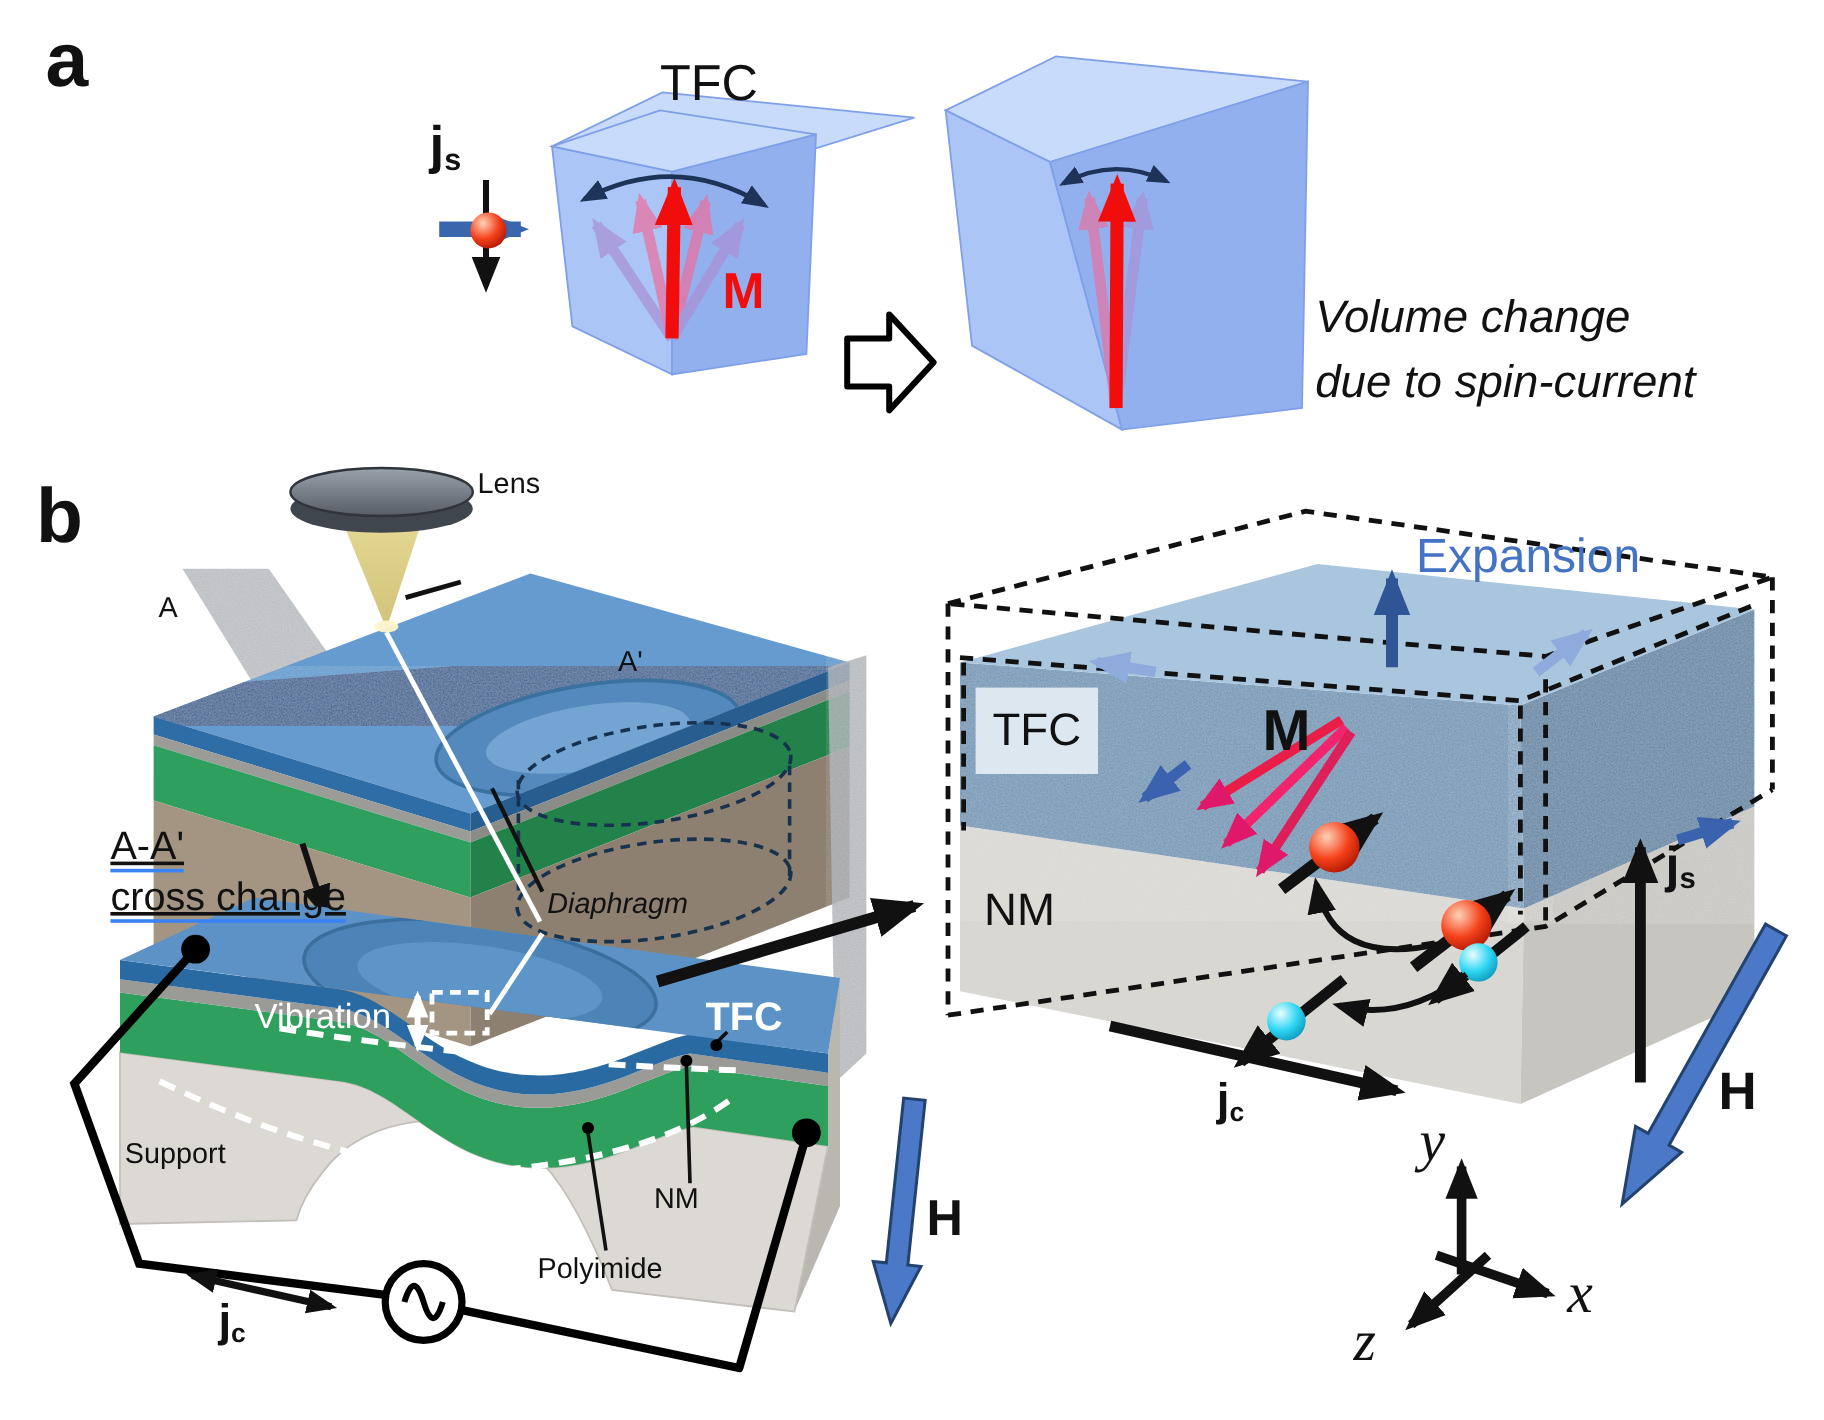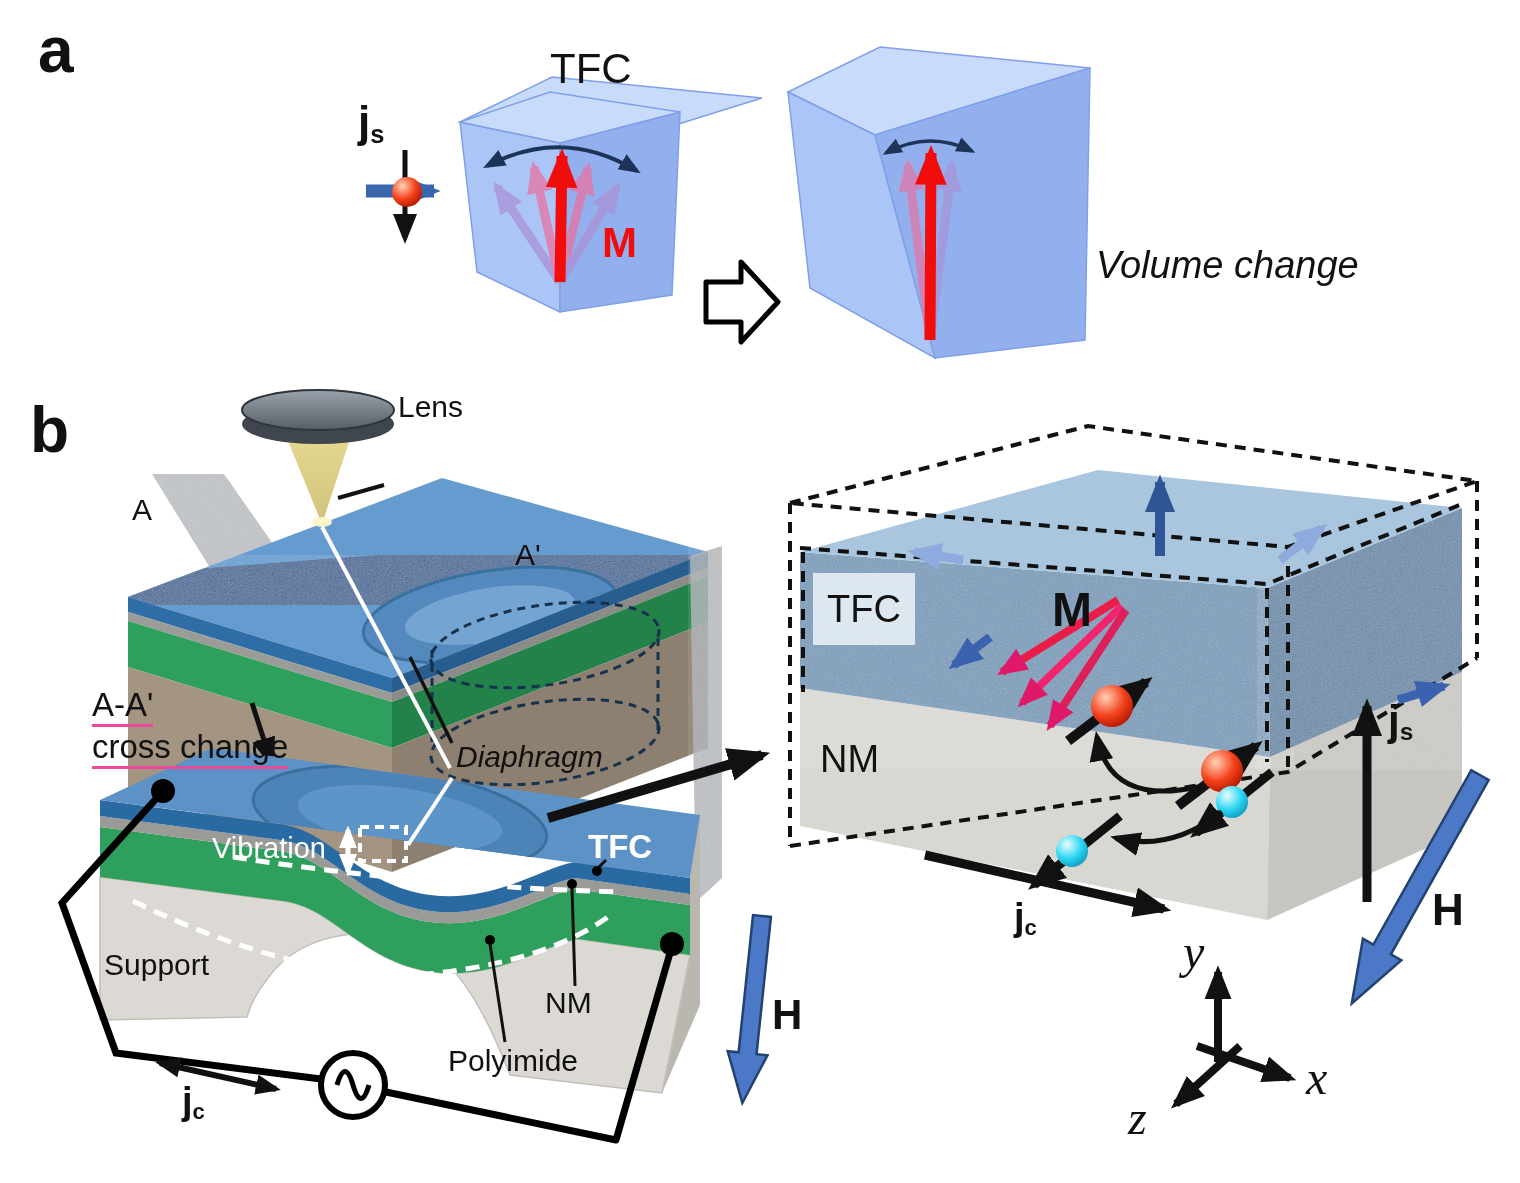--- a/index.html
+++ b/index.html
@@ -3,30 +3,30 @@
 <meta charset="utf-8">
 <style>
   html,body{margin:0;padding:0;background:#ffffff;}
   #fig{position:relative;width:1520px;height:1183px;background:#fff;overflow:hidden;
        font-family:"Liberation Sans","DejaVu Sans",sans-serif;}
   #art{position:absolute;left:0;top:0;}
   .lbl{position:absolute;white-space:nowrap;line-height:1;color:#111;}
   .panel-letter{font-size:64px;font-weight:bold;}
   .t42{font-size:42px;}
   .t38{font-size:38px;text-align:right;}
-  .t34{font-size:30px;}
+  .t34{font-size:24px;}
   .t33{font-size:33px;}
   .bold{font-weight:bold;}
   .ital{font-style:italic;}
   .white{color:#ffffff;}
   .red{color:#f20d0d;}
   .blue{color:#4472c4;}
   .subj{font-size:0.58em;font-weight:bold;position:relative;top:0.22em;}
   .jlabel{font-size:44px;font-weight:bold;}
-  .underl{border-bottom:3px solid #ec4899;padding-bottom:3px;}
+  .underl{border-bottom:3px solid #3b82f6;padding-bottom:3px;text-decoration:underline;}
   .serifax{font-family:"Liberation Serif","DejaVu Serif",serif;font-style:italic;font-size:48px;}
   .tfcbox{position:absolute;left:813px;top:573px;width:102px;height:72px;
           background:rgba(236,243,249,0.85);display:flex;align-items:center;justify-content:center;
           font-size:38px;color:#111;}
 </style>
 </head>
 <body>
 
 <div id="fig">
 
@@ -306,40 +306,42 @@
       <line x1="1240" y1="1046" x2="1176" y2="1104" marker-end="url(#m-black)"></line>
     </g>
   </g>
 </svg>
 
   <div class="lbl panel-letter" style="left:38px;top:18px;">a</div>
   <div class="lbl t42" style="left:550px;top:48px;">TFC</div>
   <div class="lbl jlabel" style="left:358px;top:100px;"><span>j</span><span class="subj">s</span></div>
   <div class="lbl t42 bold red" style="left:602px;top:222px;">M</div>
   <div class="lbl t38 ital" style="left:1096px;top:246px;">Volume change</div>
+  <div class="lbl t38 ital" style="left:1096px;top:300px;">due to spin-current</div>
 
   <div class="lbl panel-letter" style="left:30px;top:398px;">b</div>
   <div class="lbl t34" style="left:398px;top:392px;">Lens</div>
   <div class="lbl t34" style="left:132px;top:495px;">A</div>
   <div class="lbl t34" style="left:515px;top:540px;">A'</div>
   <div class="lbl t33">
       <span class="underl" style="position:absolute;left:92px;top:688px;">A-A'</span>
     </div>
   <div class="lbl t33">
       <span class="underl" style="position:absolute;left:92px;top:730px;">cross change</span>
     </div>
   <div class="lbl t34" style="left:456px;top:742px;font-style:italic;">Diaphragm</div>
   <div class="lbl white" style="left:212px;top:834px;font-size:29px;">Vibration</div>
   <div class="lbl white bold" style="left:588px;top:830px;font-size:33px;">TFC</div>
   <div class="lbl t34" style="left:104px;top:950px;">Support</div>
   <div class="lbl t34" style="left:545px;top:988px;">NM</div>
   <div class="lbl t34" style="left:448px;top:1046px;">Polyimide</div>
   <div class="lbl" style="left:182px;top:1082px;font-size:38px;font-weight:bold;"><span>j</span><span class="subj">c</span></div>
   <div class="lbl bold" style="left:772px;top:994px;font-size:42px;">H</div>
 
+  <div class="lbl blue" style="left:1180px;top:444px;font-size:40px;">Expansion</div>
   <div class="tfcbox">
       <span>TFC</span>
     </div>
   <div class="lbl bold" style="left:1052px;top:586px;font-size:48px;">M</div>
   <div class="lbl" style="left:820px;top:740px;font-size:38px;">NM</div>
   <div class="lbl" style="left:1388px;top:700px;font-size:42px;font-weight:bold;"><span>j</span><span class="subj">s</span></div>
   <div class="lbl" style="left:1014px;top:898px;font-size:38px;font-weight:bold;"><span>j</span><span class="subj">c</span></div>
   <div class="lbl bold" style="left:1432px;top:888px;font-size:44px;">H</div>
   <div class="lbl serifax" style="left:1183px;top:928px;">y</div>
   <div class="lbl serifax" style="left:1306px;top:1054px;">x</div>

